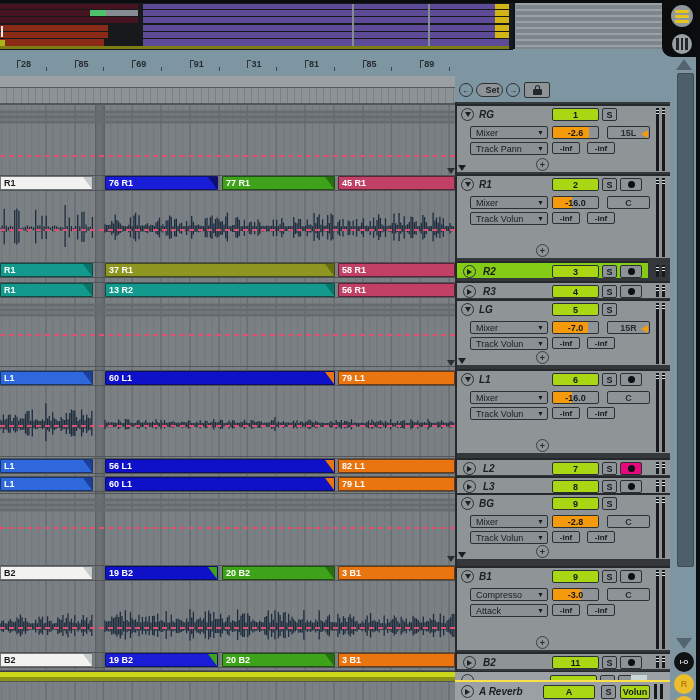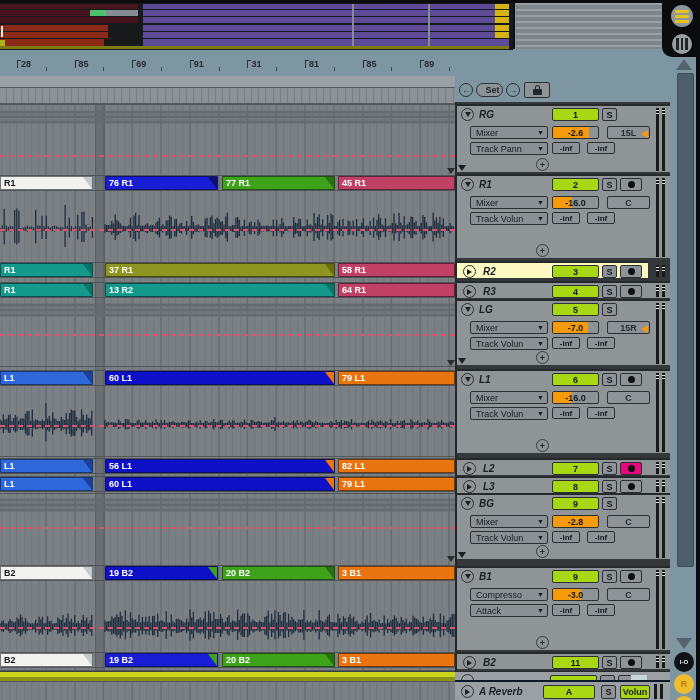--- a/index.html
+++ b/index.html
@@ -148,21 +148,21 @@
         <div style="left: 338px; top: 0px; width: 117px; height: 14px; background: rgb(193, 65, 102); border: 1px solid rgba(10, 12, 20, 0.55); border-radius: 1px; font: bold 9px / 12px &quot;Liberation Sans&quot;, sans-serif; padding-left: 3px; overflow: hidden; white-space: nowrap; color: rgb(255, 255, 255);">45 R1</div>
       </div>
       <div style="left: 0px; top: 159px; width: 455px; height: 14px; box-shadow: rgb(80, 84, 86) 0px -1px 0px, rgb(80, 84, 86) 0px 1px 0px;">
         <div style="left: 0px; top: 0px; width: 93px; height: 14px; background: rgb(20, 154, 141); border: 1px solid rgba(10, 12, 20, 0.55); border-radius: 1px; font: bold 9px / 12px &quot;Liberation Sans&quot;, sans-serif; padding-left: 3px; overflow: hidden; white-space: nowrap; color: rgb(255, 255, 255);">R1<span style="position: absolute; right: 0px; top: 0px; width: 9px; height: 12px; clip-path: polygon(100% 0px, 100% 100%, 0px 0px); background: rgb(12, 115, 103);"></span></div>
         <div style="left: 105px; top: 0px; width: 230px; height: 14px; background: rgb(142, 149, 32); border: 1px solid rgba(10, 12, 20, 0.55); border-radius: 1px; font: bold 9px / 12px &quot;Liberation Sans&quot;, sans-serif; padding-left: 3px; overflow: hidden; white-space: nowrap; color: rgb(255, 255, 255);">37 R1<span style="position: absolute; right: 0px; top: 0px; width: 9px; height: 12px; clip-path: polygon(100% 0px, 100% 100%, 0px 0px); background: rgb(104, 109, 16);"></span></div>
         <div style="left: 338px; top: 0px; width: 117px; height: 14px; background: rgb(193, 65, 102); border: 1px solid rgba(10, 12, 20, 0.55); border-radius: 1px; font: bold 9px / 12px &quot;Liberation Sans&quot;, sans-serif; padding-left: 3px; overflow: hidden; white-space: nowrap; color: rgb(255, 255, 255);">58 R1</div>
       </div>
       <div style="left: 0px; top: 179px; width: 455px; height: 14px; box-shadow: rgb(80, 84, 86) 0px -1px 0px, rgb(80, 84, 86) 0px 1px 0px;">
         <div style="left: 0px; top: 0px; width: 93px; height: 14px; background: rgb(20, 154, 141); border: 1px solid rgba(10, 12, 20, 0.55); border-radius: 1px; font: bold 9px / 12px &quot;Liberation Sans&quot;, sans-serif; padding-left: 3px; overflow: hidden; white-space: nowrap; color: rgb(255, 255, 255);">R1<span style="position: absolute; right: 0px; top: 0px; width: 9px; height: 12px; clip-path: polygon(100% 0px, 100% 100%, 0px 0px); background: rgb(12, 115, 103);"></span></div>
         <div style="left: 105px; top: 0px; width: 230px; height: 14px; background: rgb(20, 154, 141); border: 1px solid rgba(10, 12, 20, 0.55); border-radius: 1px; font: bold 9px / 12px &quot;Liberation Sans&quot;, sans-serif; padding-left: 3px; overflow: hidden; white-space: nowrap; color: rgb(255, 255, 255);">13 R2<span style="position: absolute; right: 0px; top: 0px; width: 9px; height: 12px; clip-path: polygon(100% 0px, 100% 100%, 0px 0px); background: rgb(12, 115, 103);"></span></div>
-        <div style="left: 338px; top: 0px; width: 117px; height: 14px; background: rgb(193, 65, 102); border: 1px solid rgba(10, 12, 20, 0.55); border-radius: 1px; font: bold 9px / 12px &quot;Liberation Sans&quot;, sans-serif; padding-left: 3px; overflow: hidden; white-space: nowrap; color: rgb(255, 255, 255);">64 R1</div>
+        <div style="left: 338px; top: 0px; width: 117px; height: 14px; background: rgb(193, 65, 102); border: 1px solid rgba(10, 12, 20, 0.55); border-radius: 1px; font: bold 9px / 12px &quot;Liberation Sans&quot;, sans-serif; padding-left: 3px; overflow: hidden; white-space: nowrap; color: rgb(255, 255, 255);">56 R1</div>
       </div>
       <div style="left: 0px; top: 267px; width: 455px; height: 14px; box-shadow: rgb(80, 84, 86) 0px -1px 0px, rgb(80, 84, 86) 0px 1px 0px;">
         <div style="left: 0px; top: 0px; width: 93px; height: 14px; background: rgb(46, 104, 218); border: 1px solid rgba(10, 12, 20, 0.55); border-radius: 1px; font: bold 9px / 12px &quot;Liberation Sans&quot;, sans-serif; padding-left: 3px; overflow: hidden; white-space: nowrap; color: rgb(255, 255, 255);">L1<span style="position: absolute; right: 0px; top: 0px; width: 9px; height: 12px; clip-path: polygon(100% 0px, 100% 100%, 0px 0px); background: rgb(28, 63, 156);"></span></div>
         <div style="left: 105px; top: 0px; width: 230px; height: 14px; background: rgb(15, 17, 200); border: 1px solid rgba(10, 12, 20, 0.55); border-radius: 1px; font: bold 9px / 12px &quot;Liberation Sans&quot;, sans-serif; padding-left: 3px; overflow: hidden; white-space: nowrap; color: rgb(255, 255, 255);">60 L1<span style="position: absolute; right: 0px; top: 0px; width: 9px; height: 12px; clip-path: polygon(100% 0px, 100% 100%, 0px 0px); background: rgb(233, 117, 16);"></span></div>
         <div style="left: 338px; top: 0px; width: 117px; height: 14px; background: rgb(233, 117, 16); border: 1px solid rgba(10, 12, 20, 0.55); border-radius: 1px; font: bold 9px / 12px &quot;Liberation Sans&quot;, sans-serif; padding-left: 3px; overflow: hidden; white-space: nowrap; color: rgb(255, 255, 255);">79 L1</div>
       </div>
       <div style="left: 0px; top: 355px; width: 455px; height: 14px; box-shadow: rgb(80, 84, 86) 0px -1px 0px, rgb(80, 84, 86) 0px 1px 0px;">
         <div style="left: 0px; top: 0px; width: 93px; height: 14px; background: rgb(46, 104, 218); border: 1px solid rgba(10, 12, 20, 0.55); border-radius: 1px; font: bold 9px / 12px &quot;Liberation Sans&quot;, sans-serif; padding-left: 3px; overflow: hidden; white-space: nowrap; color: rgb(255, 255, 255);">L1<span style="position: absolute; right: 0px; top: 0px; width: 9px; height: 12px; clip-path: polygon(100% 0px, 100% 100%, 0px 0px); background: rgb(28, 63, 156);"></span></div>
         <div style="left: 105px; top: 0px; width: 230px; height: 14px; background: rgb(15, 17, 200); border: 1px solid rgba(10, 12, 20, 0.55); border-radius: 1px; font: bold 9px / 12px &quot;Liberation Sans&quot;, sans-serif; padding-left: 3px; overflow: hidden; white-space: nowrap; color: rgb(255, 255, 255);">56 L1<span style="position: absolute; right: 0px; top: 0px; width: 9px; height: 12px; clip-path: polygon(100% 0px, 100% 100%, 0px 0px); background: rgb(233, 117, 16);"></span></div>
         <div style="left: 338px; top: 0px; width: 117px; height: 14px; background: rgb(233, 117, 16); border: 1px solid rgba(10, 12, 20, 0.55); border-radius: 1px; font: bold 9px / 12px &quot;Liberation Sans&quot;, sans-serif; padding-left: 3px; overflow: hidden; white-space: nowrap; color: rgb(255, 255, 255);">82 L1</div>
@@ -262,21 +262,21 @@
         <div style="left: 79px; top: 68px; width: 13px; height: 13px; border: 1.5px solid rgb(58, 62, 65); border-radius: 50%; font: bold 9px &quot;Liberation Sans&quot;, sans-serif; color: rgb(42, 46, 49); display: flex; align-items: center; justify-content: center;">+</div>
         <div style="left: 199px; top: 2px; width: 3px; height: 79px; background: rgb(23, 25, 27);">
           <div style="left: 0px; top: 2px; width: 3px; height: 1px; background: rgb(221, 226, 228);"></div>
           <div style="left: 0px; top: 5px; width: 3px; height: 1px; background: rgb(221, 226, 228);"></div>
         </div>
         <div style="left: 205px; top: 2px; width: 3px; height: 79px; background: rgb(23, 25, 27);">
           <div style="left: 0px; top: 2px; width: 3px; height: 1px; background: rgb(221, 226, 228);"></div>
           <div style="left: 0px; top: 5px; width: 3px; height: 1px; background: rgb(221, 226, 228);"></div>
         </div>
       </div>
-      <div style="left: 0px; top: 159px; width: 191px; height: 17px; background: #fef9c3; border-top: 2px solid rgb(38, 41, 44);">
+      <div style="left: 0px; top: 159px; width: 191px; height: 17px; background: #84cc16; border-top: 2px solid rgb(38, 41, 44);">
         <div style="left: 6px; top: 2px; width: 13px; height: 13px; border: 1.5px solid rgb(44, 48, 51); border-radius: 50%; display: flex; align-items: center; justify-content: center;">
           <span class="tri-right"></span>
         </div>
         <div style="left: 26px; top: 3px; font: italic bold 10px &quot;Liberation Sans&quot;, sans-serif; color: rgb(27, 31, 34);">R2</div>
         <div style="left: 95px; top: 2px; width: 47px; height: 13px; border: 1px solid rgb(44, 48, 51); border-radius: 2px; background: rgb(169, 215, 20); font: bold 9px &quot;Liberation Sans&quot;, sans-serif; color: rgb(20, 24, 27); display: flex; align-items: center; justify-content: center;">3</div>
         <div style="left: 145px; top: 2px; width: 15px; height: 13px; border: 1px solid rgb(44, 48, 51); border-radius: 2px; background: rgb(142, 147, 151); font: bold 9px &quot;Liberation Sans&quot;, sans-serif; color: rgb(20, 24, 27); display: flex; align-items: center; justify-content: center;">S</div>
         <div style="left: 163px; top: 2px; width: 22px; height: 13px; border: 1px solid rgb(44, 48, 51); border-radius: 2px; background: rgb(142, 147, 151); display: flex; align-items: center; justify-content: center;">
           <span style="position: static; width: 7px; height: 7px; border-radius: 50%; background: rgb(13, 15, 16);"></span>
         </div>
         <div style="left: 199px; top: 2px; width: 3px; height: 12px; background: rgb(23, 25, 27);">
@@ -479,21 +479,21 @@
     </div>
 
   <div style="left:455px;top:671px;width:215px;height:9px;background:#9aa0a3;border-top:1px solid #26292c;overflow:hidden;">
     <div class="circbtn" style="left:6px;top:2px;width:13px;height:13px;border-width:1.5px;"></div>
     <div class="box" style="left:95px;top:3px;width:47px;height:13px;background:#a9d714;"></div>
     <div class="box" style="left:145px;top:3px;width:15px;height:13px;"></div>
     <div class="box" style="left:163px;top:3px;width:22px;height:13px;"></div>
     <div style="left:176px;top:3px;width:16px;height:6px;background:#c9d6da;"></div>
   </div>
 
-  <div style="left:455px;top:680px;width:245px;height:20px;background:#9aa0a3;border-top:2px solid #0f172a;">
+  <div style="left:455px;top:680px;width:245px;height:20px;background:#9aa0a3;border-top:2px solid #fde047;">
     <div class="circbtn" style="left:6px;top:3px;width:13px;height:13px;border-width:1.5px;">
       <span class="tri-right"></span>
     </div>
     <span style="left:24px;top:4px;font:bold italic 10px 'Liberation Sans',sans-serif;color:#1b1f22;">A Reverb</span>
     <div class="box" style="left:88px;top:3px;width:52px;height:14px;background:#a9d714;">
       <span style="position:static;">A</span>
     </div>
     <div class="box" style="left:146px;top:3px;width:15px;height:14px;">
       <span style="position:static;">S</span>
     </div>

